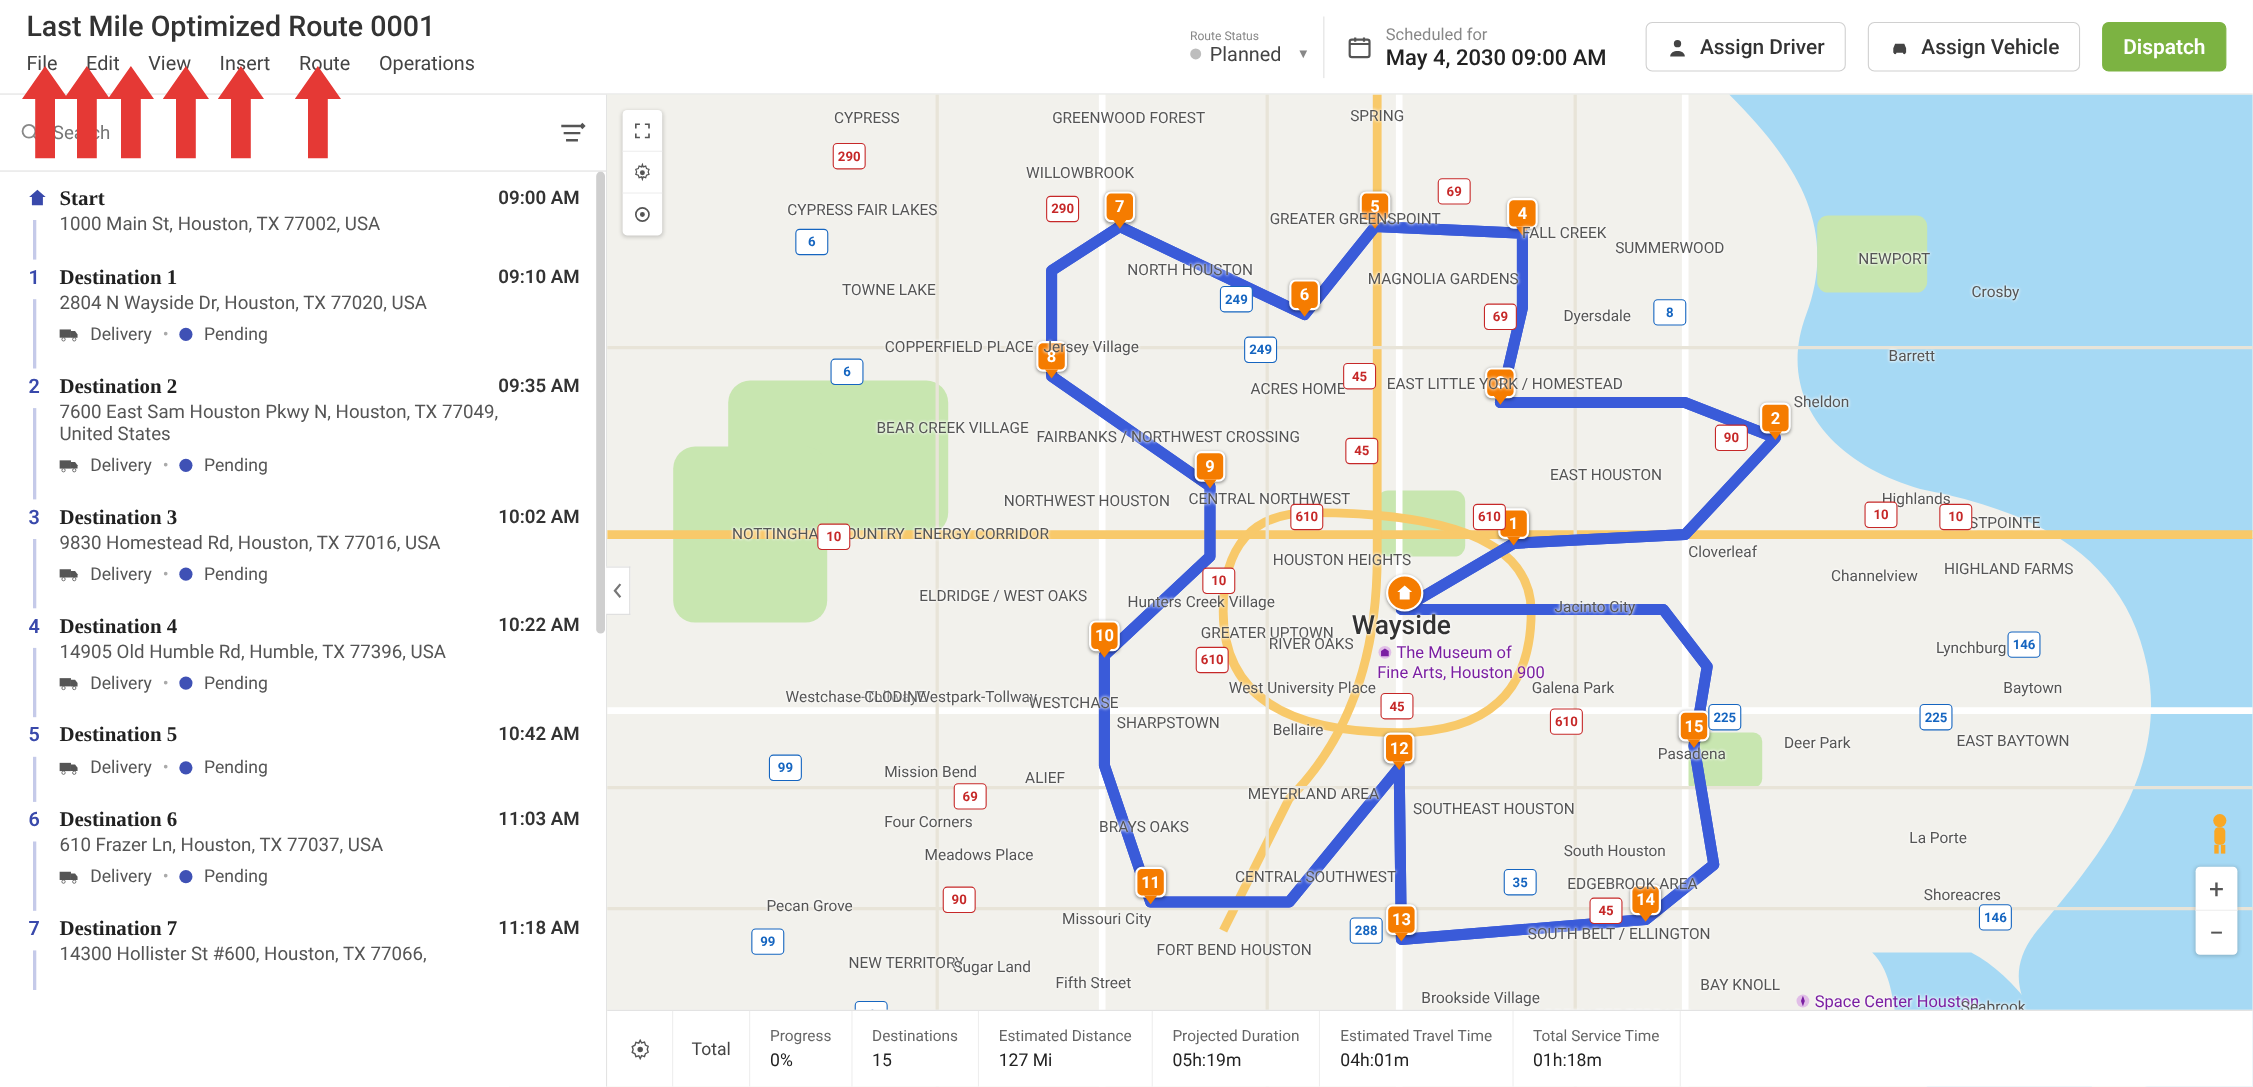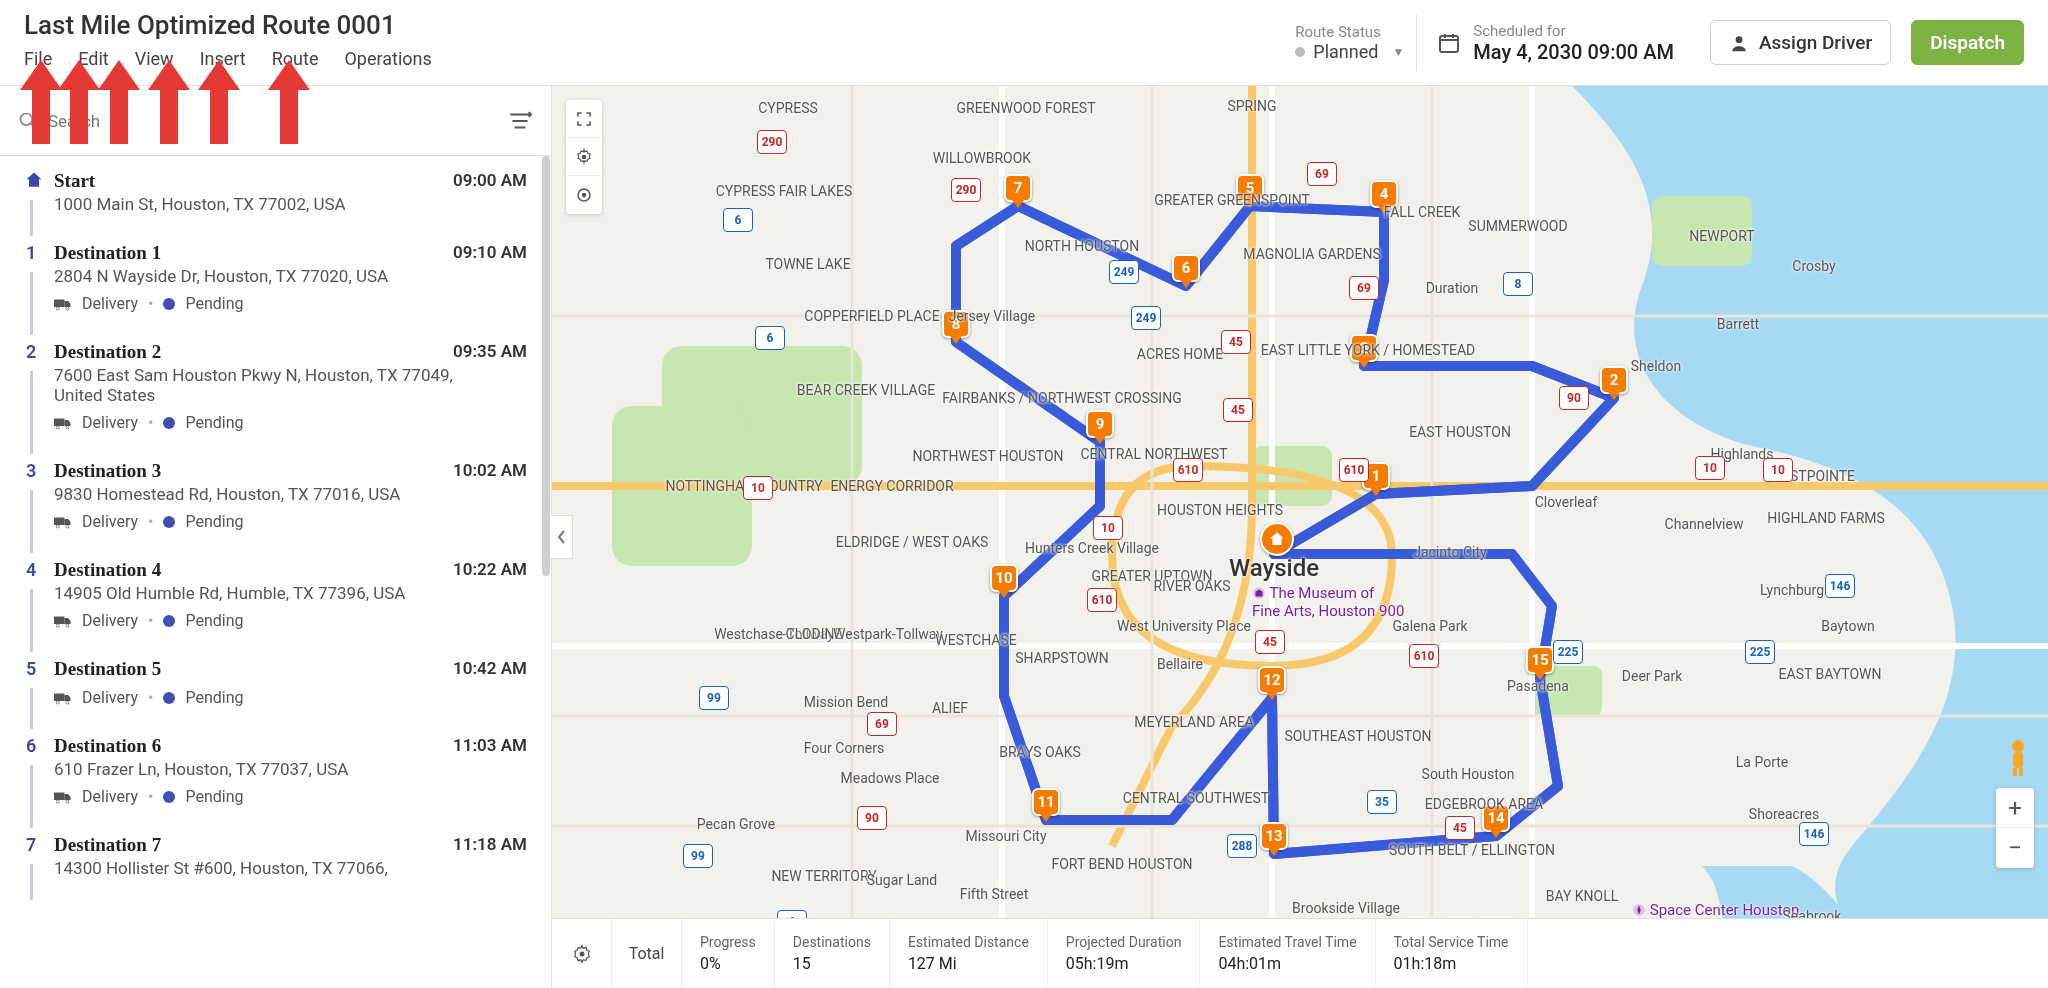--- a/index.html
+++ b/index.html
@@ -7,21 +7,21 @@
 
   
   .topbar { height: 86px; border-bottom: 1px solid #e0e0e0; display: flex; align-items: stretch; }
   .topbar-left { flex: 1; display: flex; flex-direction: column; padding: 10px 0 0 24px; }
   .page-title { font-size: 26px; font-weight: 500; color: #333; }
   .menu-row { display: flex; gap: 26px; margin-top: 8px; font-size: 18px; color: #444; }
   .menu-item { cursor: pointer; }
 
   .topbar-right { display: flex; align-items: center; gap: 20px; padding: 0 24px 0 0; }
   .status-block { text-align: left; padding-right: 12px; border-right: 1px solid #e0e0e0; height: 56px; display:flex; flex-direction:column; justify-content:center;}
-  .status-label { font-size: 15px; color: #888; }
+  .status-label { font-size: 11px; color: #888; }
   .status-value { font-size: 18px; color: #444; display:flex; align-items:center; gap:8px;}
   .dot { width:10px; height:10px; border-radius:50%; background:#bdbdbd; display:inline-block;}
   .chev-down { font-size: 12px; color:#888; margin-left:6px;}
   .sched-block { display:flex; align-items:center; gap:12px; padding-right: 16px;}
   .sched-icon { width:24px; height:24px; }
   .sched-texts { display:flex; flex-direction:column; }
   .sched-label { font-size:15px; color:#888; }
   .sched-value { font-size:20px; color:#222; font-weight:500;}
   .btn { display:flex; align-items:center; gap:10px; border:1px solid #d0d0d0; background:#fff; padding:10px 18px; border-radius:6px; font-size:19px; color:#333; cursor:pointer; font-weight:500;}
   .btn svg { width:20px; height:20px; }
@@ -133,20 +133,28 @@
         <div class="sched-label">Scheduled for</div>
         <div class="sched-value">May 4, 2030 09:00 AM</div>
       </div>
     </div>
     <button class="btn">
       <svg viewBox="0 0 24 24" fill="#444">
           <circle cx="12" cy="8" r="4"></circle>
           <path d="M4 22c0-4 4-6 8-6s8 2 8 6"></path>
         </svg>
       <span>Assign Driver</span>
+    </button>
+    <button class="btn">
+      <svg viewBox="0 0 24 24" fill="#444">
+          <path d="M5 13l2-5h10l2 5v5H5zM7 18a2 2 0 100-0M17 18a2 2 0 100-0"></path>
+          <circle cx="7" cy="18" r="1.5"></circle>
+          <circle cx="17" cy="18" r="1.5"></circle>
+        </svg>
+      <span>Assign Vehicle</span>
     </button>
     <button class="btn btn-primary">
       <span>Dispatch</span>
     </button>
   </div>
 </div>
 
 <div id="arrows-container">
     <div class="red-arrow" style="left: 20px;"><svg viewBox="0 0 42 84">
         <path d="M21 0 L42 30 L30 30 L30 84 L12 84 L12 30 L0 30 Z" fill="#e53935"></path>
@@ -490,21 +498,21 @@
         <div class="poi-label" style="left: 870px; top: 126px;">FALL CREEK</div>
         <div class="poi-label" style="left: 966px; top: 140px;">SUMMERWOOD</div>
         <div class="poi-label" style="left: 1170px; top: 150px;">NEWPORT</div>
         <div class="poi-label" style="left: 1262px; top: 180px;">Crosby</div>
         <div class="poi-label" style="left: 232px; top: 105px;">CYPRESS FAIR LAKES</div>
         <div class="poi-label" style="left: 256px; top: 178px;">TOWNE LAKE</div>
         <div class="poi-label" style="left: 320px; top: 230px;">COPPERFIELD PLACE</div>
         <div class="poi-label" style="left: 440px; top: 230px;">Jersey Village</div>
         <div class="poi-label" style="left: 530px; top: 160px;">NORTH HOUSTON</div>
         <div class="poi-label" style="left: 760px; top: 168px;">MAGNOLIA GARDENS</div>
-        <div class="poi-label" style="left: 900px; top: 202px;">Duration</div>
+        <div class="poi-label" style="left: 900px; top: 202px;">Dyersdale</div>
         <div class="poi-label" style="left: 1186px; top: 238px;">Barrett</div>
         <div class="poi-label" style="left: 1090px; top: 280px; margin-left: 14px;">Sheldon</div>
         <div class="poi-label" style="left: 314px; top: 304px;">BEAR CREEK VILLAGE</div>
         <div class="poi-label" style="left: 510px; top: 312px;">FAIRBANKS / NORTHWEST CROSSING</div>
         <div class="poi-label" style="left: 628px; top: 268px;">ACRES HOME</div>
         <div class="poi-label" style="left: 816px; top: 264px;">EAST LITTLE YORK / HOMESTEAD</div>
         <div class="poi-label" style="left: 908px; top: 346px;">EAST HOUSTON</div>
         <div class="poi-label" style="left: 1190px; top: 368px;">Highlands</div>
         <div class="poi-label" style="left: 1262px; top: 390px;">EASTPOINTE</div>
         <div class="poi-label" style="left: 1014px; top: 416px;">Cloverleaf</div>

